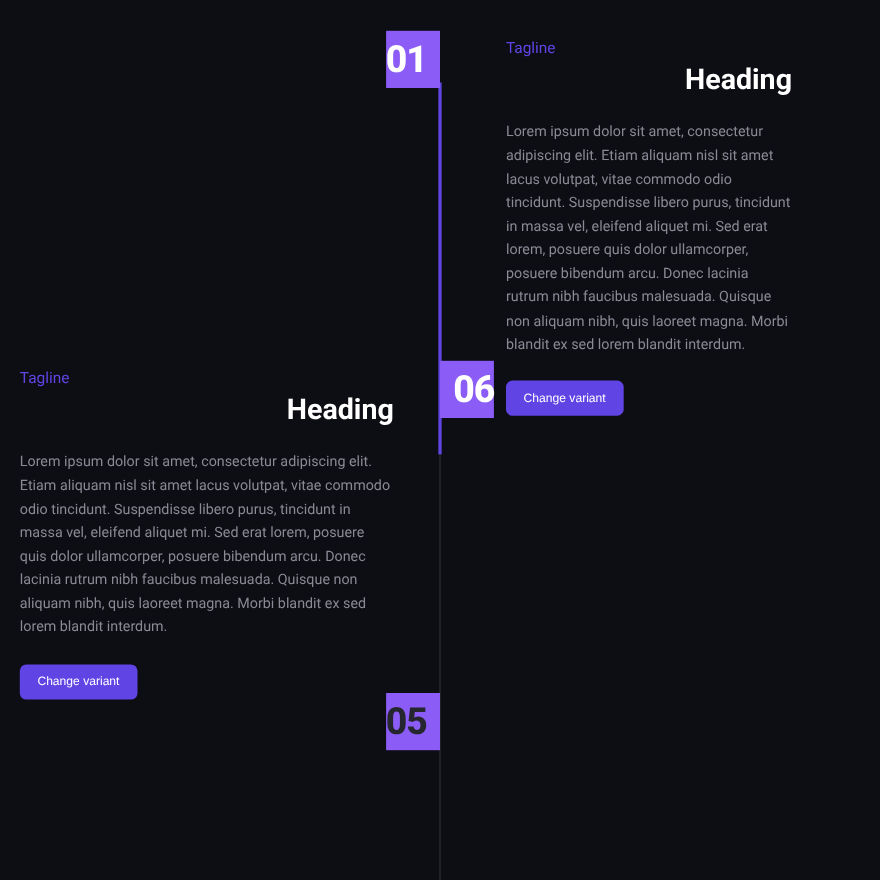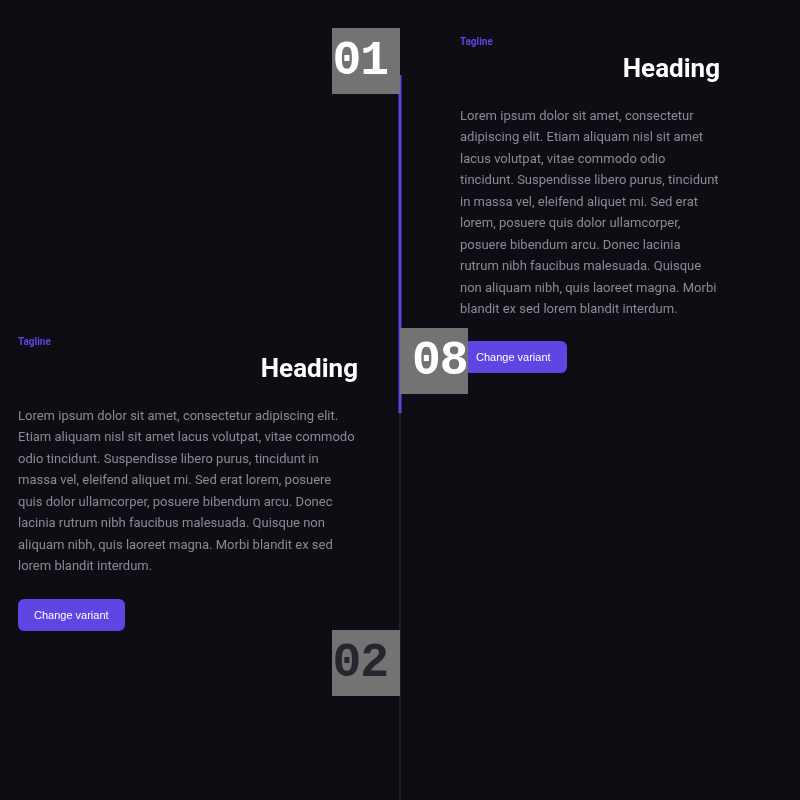--- a/index.html
+++ b/index.html
@@ -34,27 +34,26 @@
     background: #6044e4;
     transform: translateX(-50%);
     z-index: 2;
   }
   .step {
     position: absolute;
     width: 100%;
   }
   .step-number {
     position: absolute;
-    font-size: 48px;
+    font-size: 34px;
     font-weight: 800;
     letter-spacing: -1px;
     z-index: 3;
-    background: #737373;
+    background: #8b5cf6;
     padding: 6px 0;
-    font-family: Liberation Mono, monospace;
   }
   .step-number.right-align {
     right: 50%;
     padding-right: 12px;
   }
   .step-number.left-align {
     left: 50%;
     padding-left: 12px;
   }
   .step-number.dim {
@@ -62,24 +61,24 @@
   }
   .content {
     position: absolute;
     width: 320px;
   }
   .content.right {
     left: 50%;
     padding-left: 60px;
   }
   .tagline {
-    font-size: 10px;
+    font-size: 14px;
     color: #6044e4;
     margin-bottom: 6px;
-    font-weight: 700;
+    font-weight: 400;
   }
   .heading {
     font-size: 26px;
     font-weight: 700;
     color: #fff;
     margin-bottom: 22px;
     text-align: right;
   }
   .body-text {
     font-size: 13px;
@@ -126,24 +125,24 @@
   <div class="step-number right-align">01</div>
   <div class="content right">
     <div class="tagline">Tagline</div>
     <div class="heading">Heading</div>
     <div class="body-text">Lorem ipsum dolor sit amet, consectetur adipiscing elit. Etiam aliquam nisl sit amet lacus volutpat, vitae commodo odio tincidunt. Suspendisse libero purus, tincidunt in massa vel, eleifend aliquet mi. Sed erat lorem, posuere quis dolor ullamcorper, posuere bibendum arcu. Donec lacinia rutrum nibh faucibus malesuada. Quisque non aliquam nibh, quis laoreet magna. Morbi blandit ex sed lorem blandit interdum.</div>
     <button class="btn">Change variant</button>
   </div>
 </div>
 
 <div class="step step-2">
-  <div class="step-number left-align">08</div>
+  <div class="step-number left-align">06</div>
   <div class="content" style="left:18px; width:340px;">
     <div class="tagline">Tagline</div>
     <div class="heading">Heading</div>
     <div class="body-text">Lorem ipsum dolor sit amet, consectetur adipiscing elit. Etiam aliquam nisl sit amet lacus volutpat, vitae commodo odio tincidunt. Suspendisse libero purus, tincidunt in massa vel, eleifend aliquet mi. Sed erat lorem, posuere quis dolor ullamcorper, posuere bibendum arcu. Donec lacinia rutrum nibh faucibus malesuada. Quisque non aliquam nibh, quis laoreet magna. Morbi blandit ex sed lorem blandit interdum.</div>
     <button class="btn">Change variant</button>
   </div>
 </div>
 
 <div class="step step-3">
-  <div class="step-number right-align dim">02</div>
+  <div class="step-number right-align dim">05</div>
 </div>
 
 </body></html>

